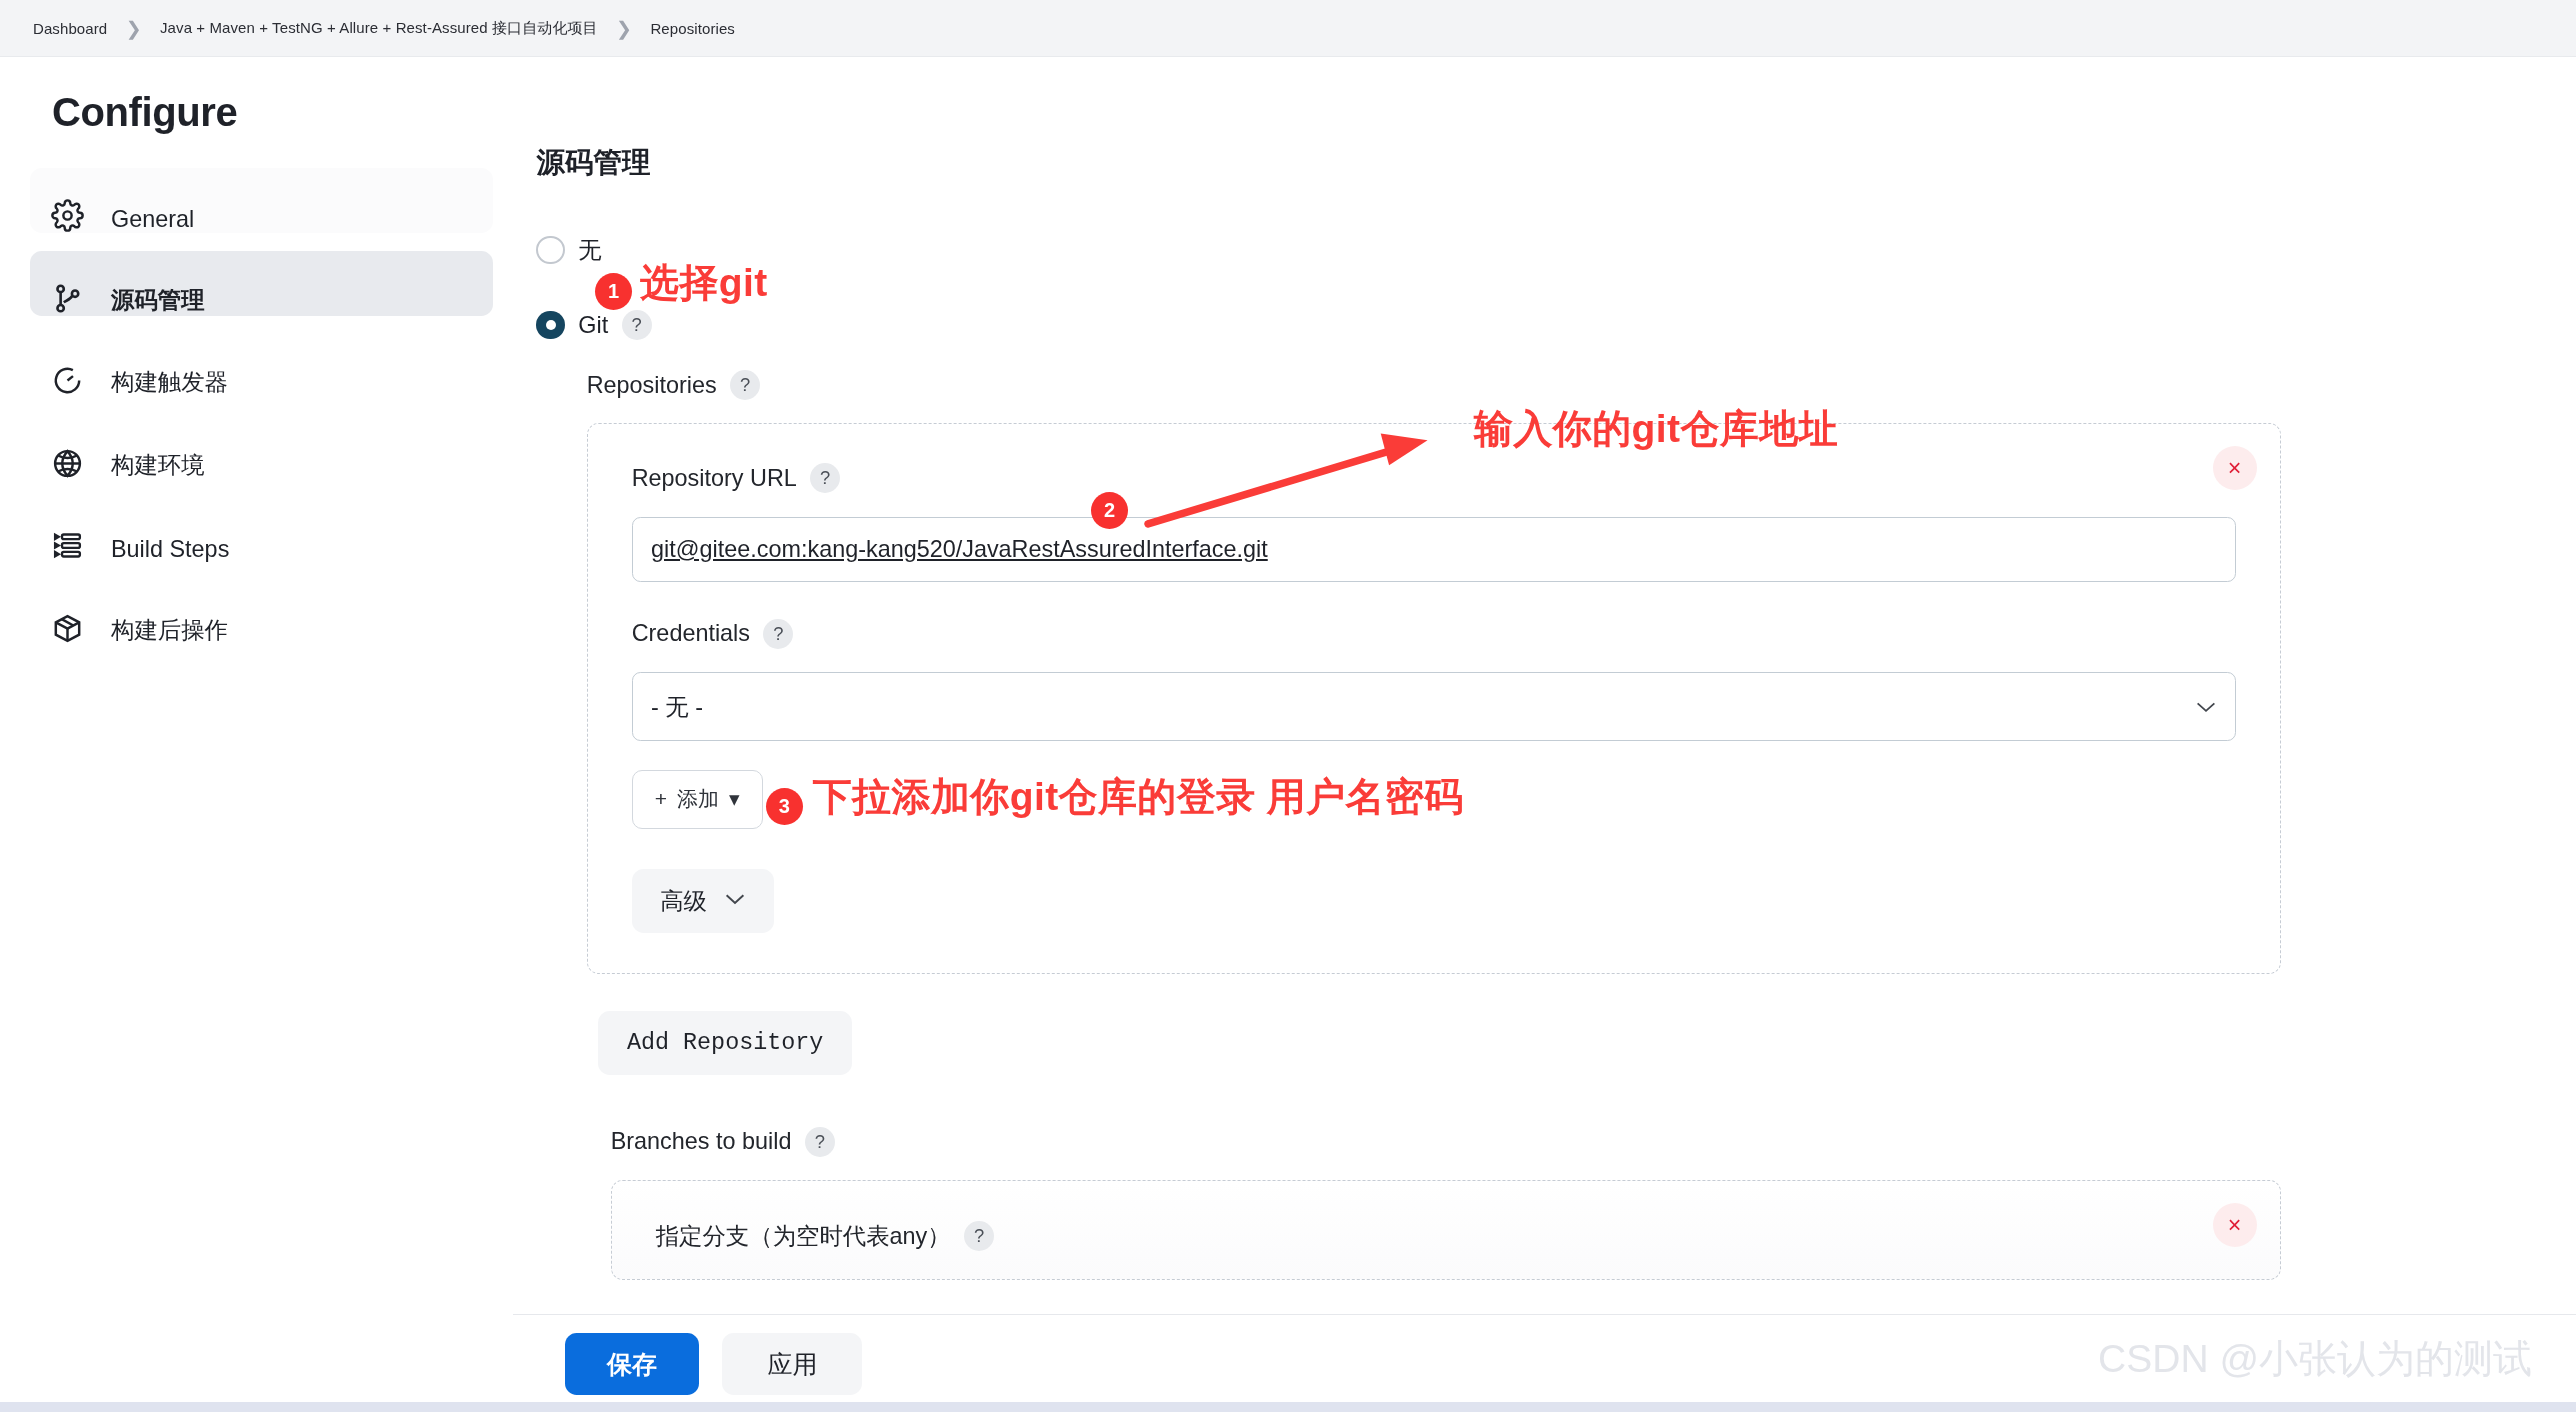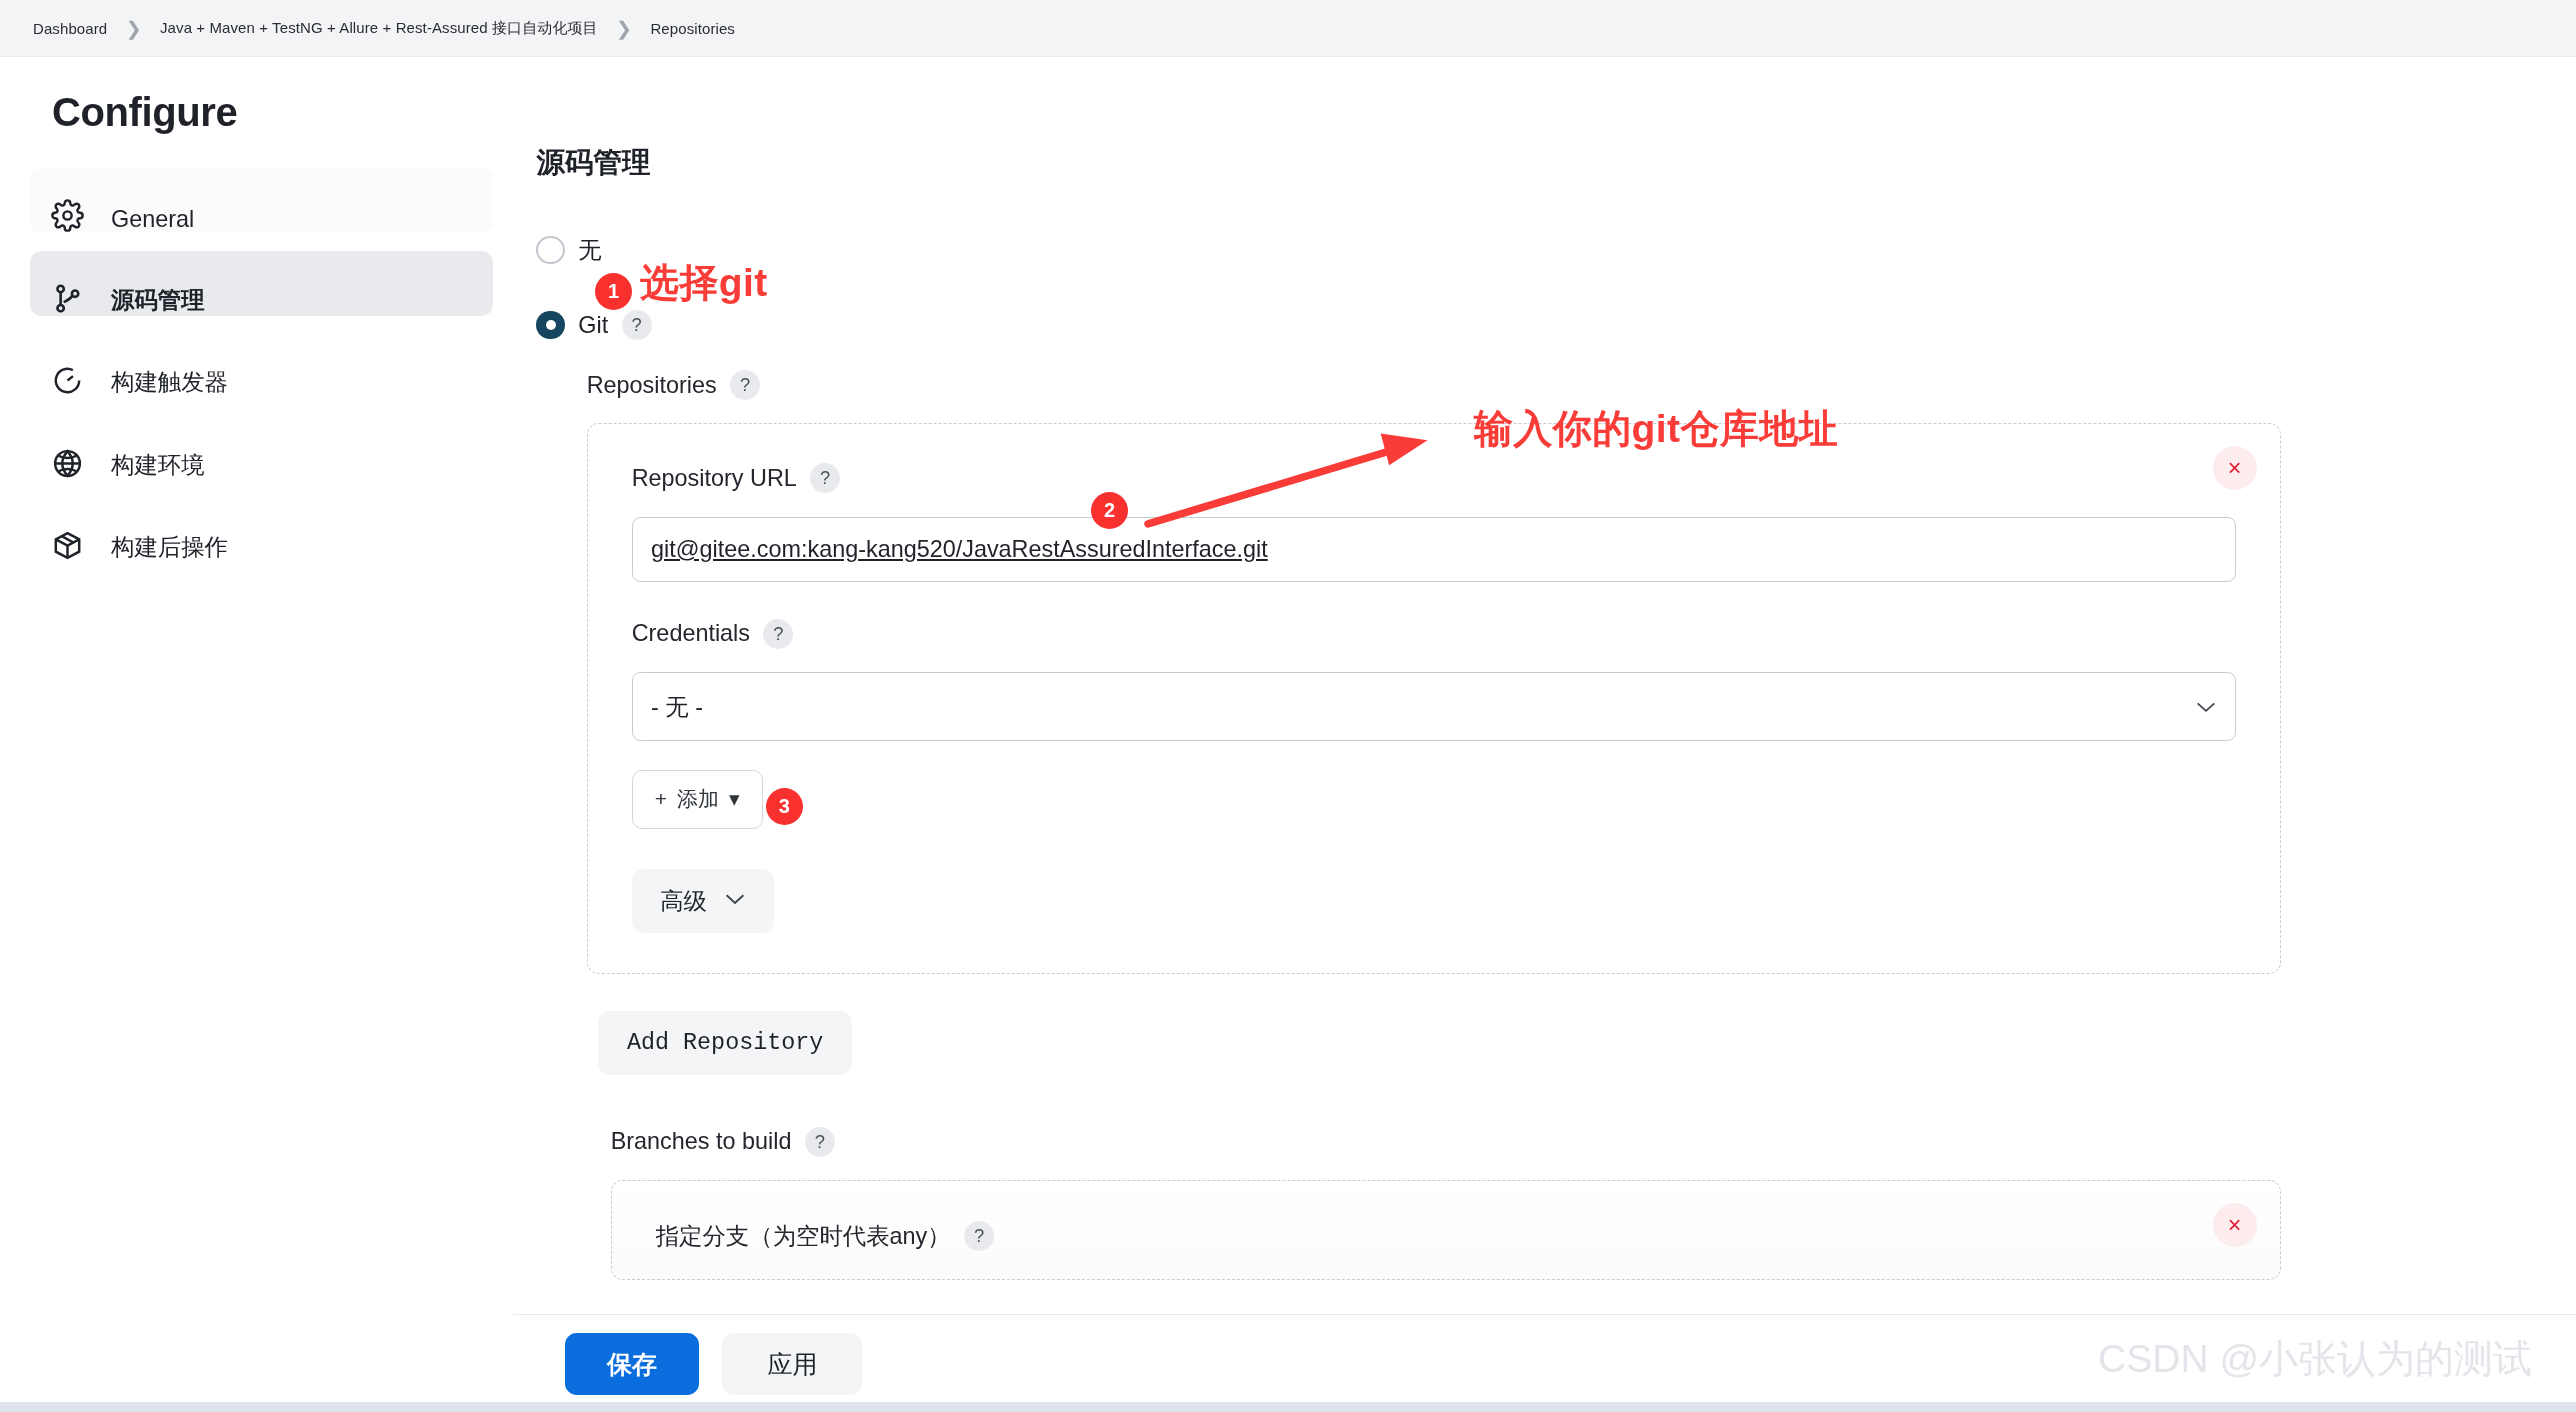--- a/index.html
+++ b/index.html
@@ -411,20 +411,33 @@
             <circle cx="12" cy="12" r="9"></circle>
             <path d="M3 12h18"></path>
             <path d="M12 3c2.6 3 3.8 6 3.8 9s-1.2 6-3.8 9c-2.6-3-3.8-6-3.8-9S9.4 6 12 3z"></path>
             <path d="M5.2 6.2c2 1.2 4.3 1.8 6.8 1.8s4.8-.6 6.8-1.8"></path>
             <path d="M5.2 17.8c2-1.2 4.3-1.8 6.8-1.8s4.8.6 6.8 1.8"></path>
           </svg>
         </span>
         <span class="nav-label">构建环境</span>
       </div>
 
+      <div class="nav-item">
+        <span class="nav-icon">
+          <svg width="33" height="33" viewBox="0 0 24 24" fill="none" stroke="currentColor" stroke-width="1.7">
+            <rect x="8" y="4" width="13" height="3.4" rx="1.2"></rect>
+            <rect x="8" y="10.3" width="13" height="3.4" rx="1.2"></rect>
+            <rect x="8" y="16.6" width="13" height="3.4" rx="1.2"></rect>
+            <path d="M3 4.2l2.6 1.5L3 7.2z" fill="currentColor"></path>
+            <path d="M3 10.5l2.6 1.5L3 13.5z" fill="currentColor"></path>
+            <path d="M3 16.8l2.6 1.5L3 19.8z" fill="currentColor"></path>
+          </svg>
+        </span>
+        <span class="nav-label">Build Steps</span>
+      </div>
 
       <div class="nav-item">
         <span class="nav-icon">
           <svg width="33" height="33" viewBox="0 0 24 24" fill="none" stroke="currentColor" stroke-width="1.8">
             <path d="M3.5 7.5L12 3l8.5 4.5v9L12 21l-8.5-4.5z"></path>
             <path d="M3.5 7.5L12 12l8.5-4.5"></path>
             <path d="M12 12v9"></path>
             <path d="M7.8 5.2l8.4 4.6"></path>
           </svg>
         </span>
@@ -484,20 +497,21 @@
             </span>
           </div>
 
           <div class="add-row">
             <button class="btn-outline">
               <span>+</span>
               <span>添加</span>
               <span>▾</span>
             </button>
             <span class="badge" style="left:134px; top:18.4px;">3</span>
+            <span class="annot" style="left:181px; top:0px;">下拉添加你git仓库的登录 用户名密码</span>
           </div>
         </div>
 
         <div class="adv-row">
           <button class="btn-soft">
             <span>高级</span>
             <span class="chevron">
               <svg width="22" height="13.4" viewBox="0 0 26 16" fill="none" stroke="currentColor" stroke-width="2.4">
                 <path d="M3 4l10 9 10-9"></path>
               </svg>

